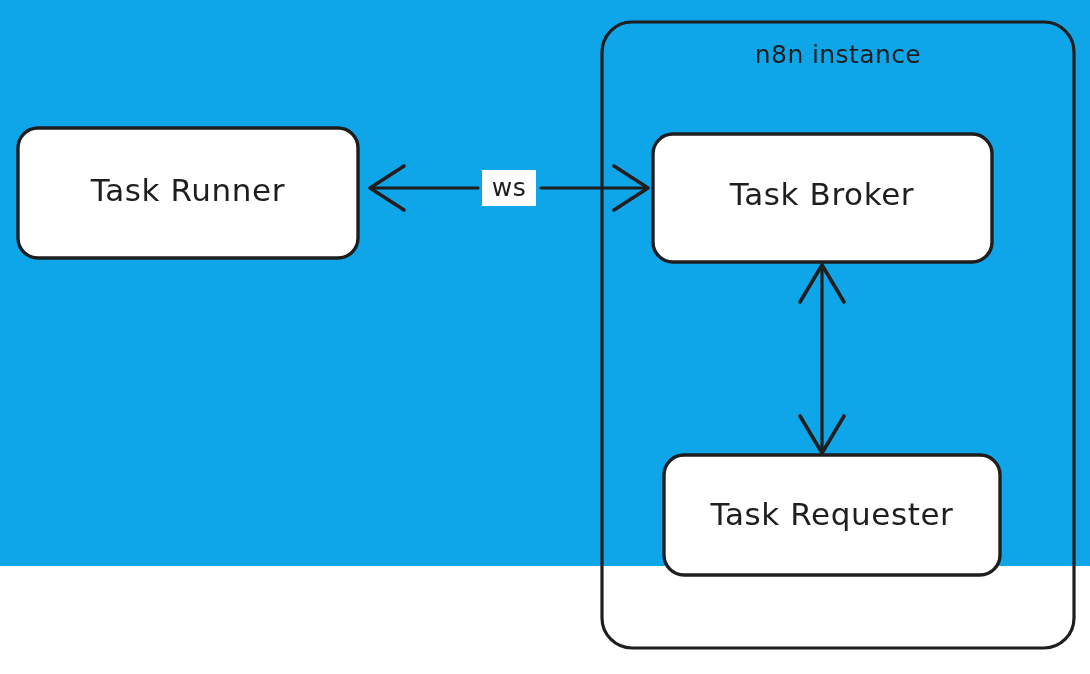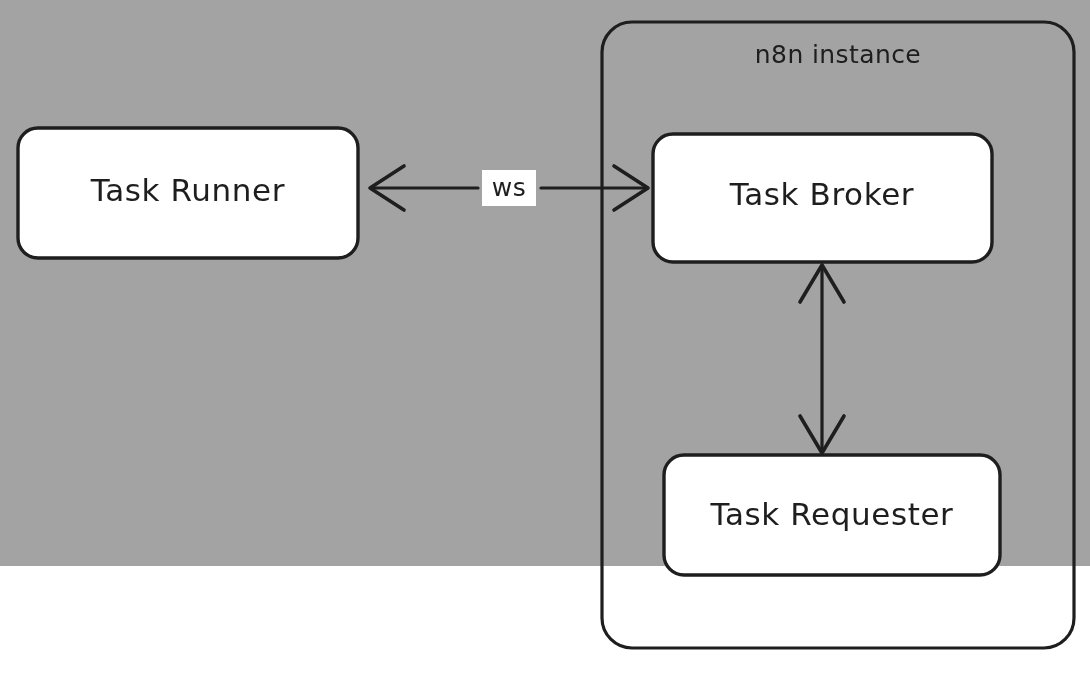--- a/index.html
+++ b/index.html
@@ -11,21 +11,21 @@
   body {
     width: 1090px;
     height: 674px;
     overflow: hidden;
     font-family: "DejaVu Sans", sans-serif;
   }
   #diagram-root {
     position: relative;
     width: 1090px;
     height: 566px;
-    background: #a3a3a3;
+    background: #0ea5e9;
   }
   #diagram-svg {
     position: absolute;
     top: 0;
     left: 0;
     width: 1090px;
     height: 674px;
   }
   .node-box {
     fill: #ffffff;

